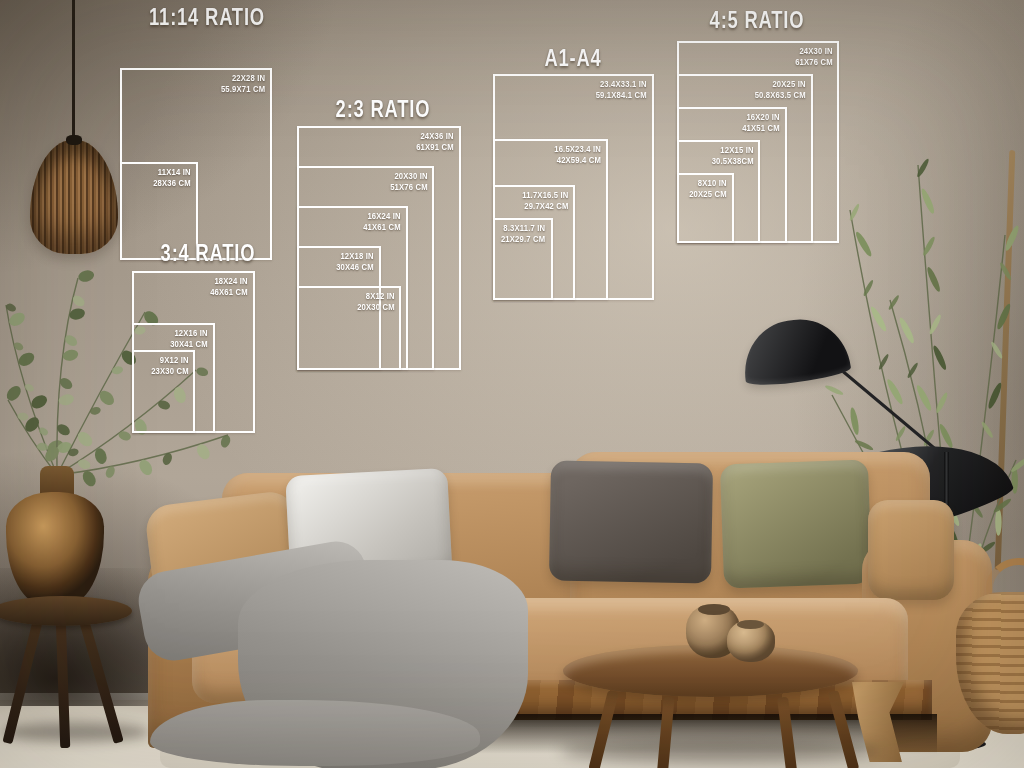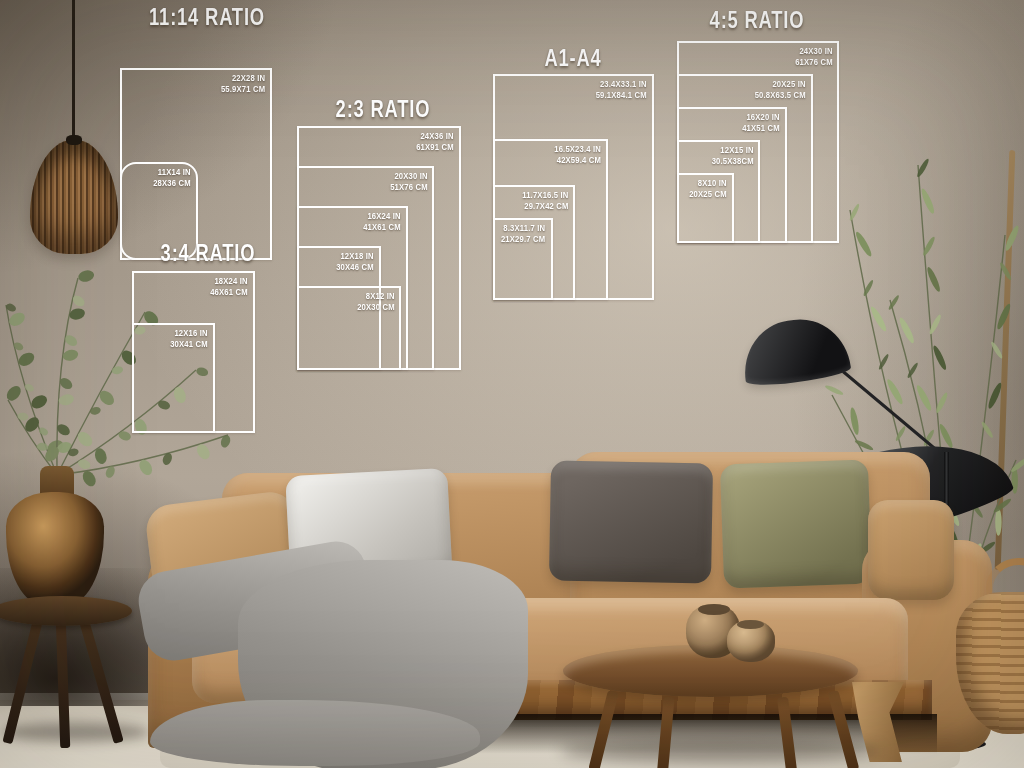--- a/index.html
+++ b/index.html
@@ -105,21 +105,21 @@
 
   <div id="panels-root">
       <div class="panel-title" style="left: 207px; top: 4px;">11:14 RATIO</div>
       <div class="panel-rects" style="left: 120px; top: 39.84px; width: 147.84px; height: 188.16px; margin-top: 32px;">
         <div class="size-rect" style="width: 147.84px; height: 188.16px; border-color: rgb(255, 255, 255);">
           <div class="size-label">
             <span>22X28 IN</span>
             <span>55.9X71 CM</span>
           </div>
         </div>
-        <div class="size-rect" style="width: 73.92px; height: 94.08px; border-color: rgb(255, 255, 255); border-radius: 16px;">
+        <div class="size-rect" style="width: 73.92px; height: 94.08px; border-color: rgb(255, 255, 255);">
           <div class="size-label">
             <span>11X14 IN</span>
             <span>28X36 CM</span>
           </div>
         </div>
       </div>
       <div class="panel-title" style="left: 383px; top: 96px;">2:3 RATIO</div>
       <div class="panel-rects" style="left: 297px; top: 129.88px; width: 160.08px; height: 240.12px;">
         <div class="size-rect" style="width: 160.08px; height: 240.12px; border-color: rgb(255, 255, 255);">
           <div class="size-label">
@@ -217,20 +217,26 @@
         <div class="size-rect" style="width: 118.8px; height: 158.4px; border-color: rgb(255, 255, 255);">
           <div class="size-label">
             <span>18X24 IN</span>
             <span>46X61 CM</span>
           </div>
         </div>
         <div class="size-rect" style="width: 79.2px; height: 105.6px; border-color: rgb(255, 255, 255);">
           <div class="size-label">
             <span>12X16 IN</span>
             <span>30X41 CM</span>
+          </div>
+        </div>
+        <div class="size-rect" style="width: 59.4px; height: 79.2px; border-color: rgb(255, 255, 255);">
+          <div class="size-label">
+            <span>9X12 IN</span>
+            <span>23X30 CM</span>
           </div>
         </div>
       </div>
     </div>
 
   <div class="abs cord"></div>
   <div class="abs dome"></div>
   <div class="abs dome-cap"></div>
 
   <svg class="plant" id="euca-svg" style="left:0;top:250px;" width="250" height="300" viewBox="0 0 250 300">

